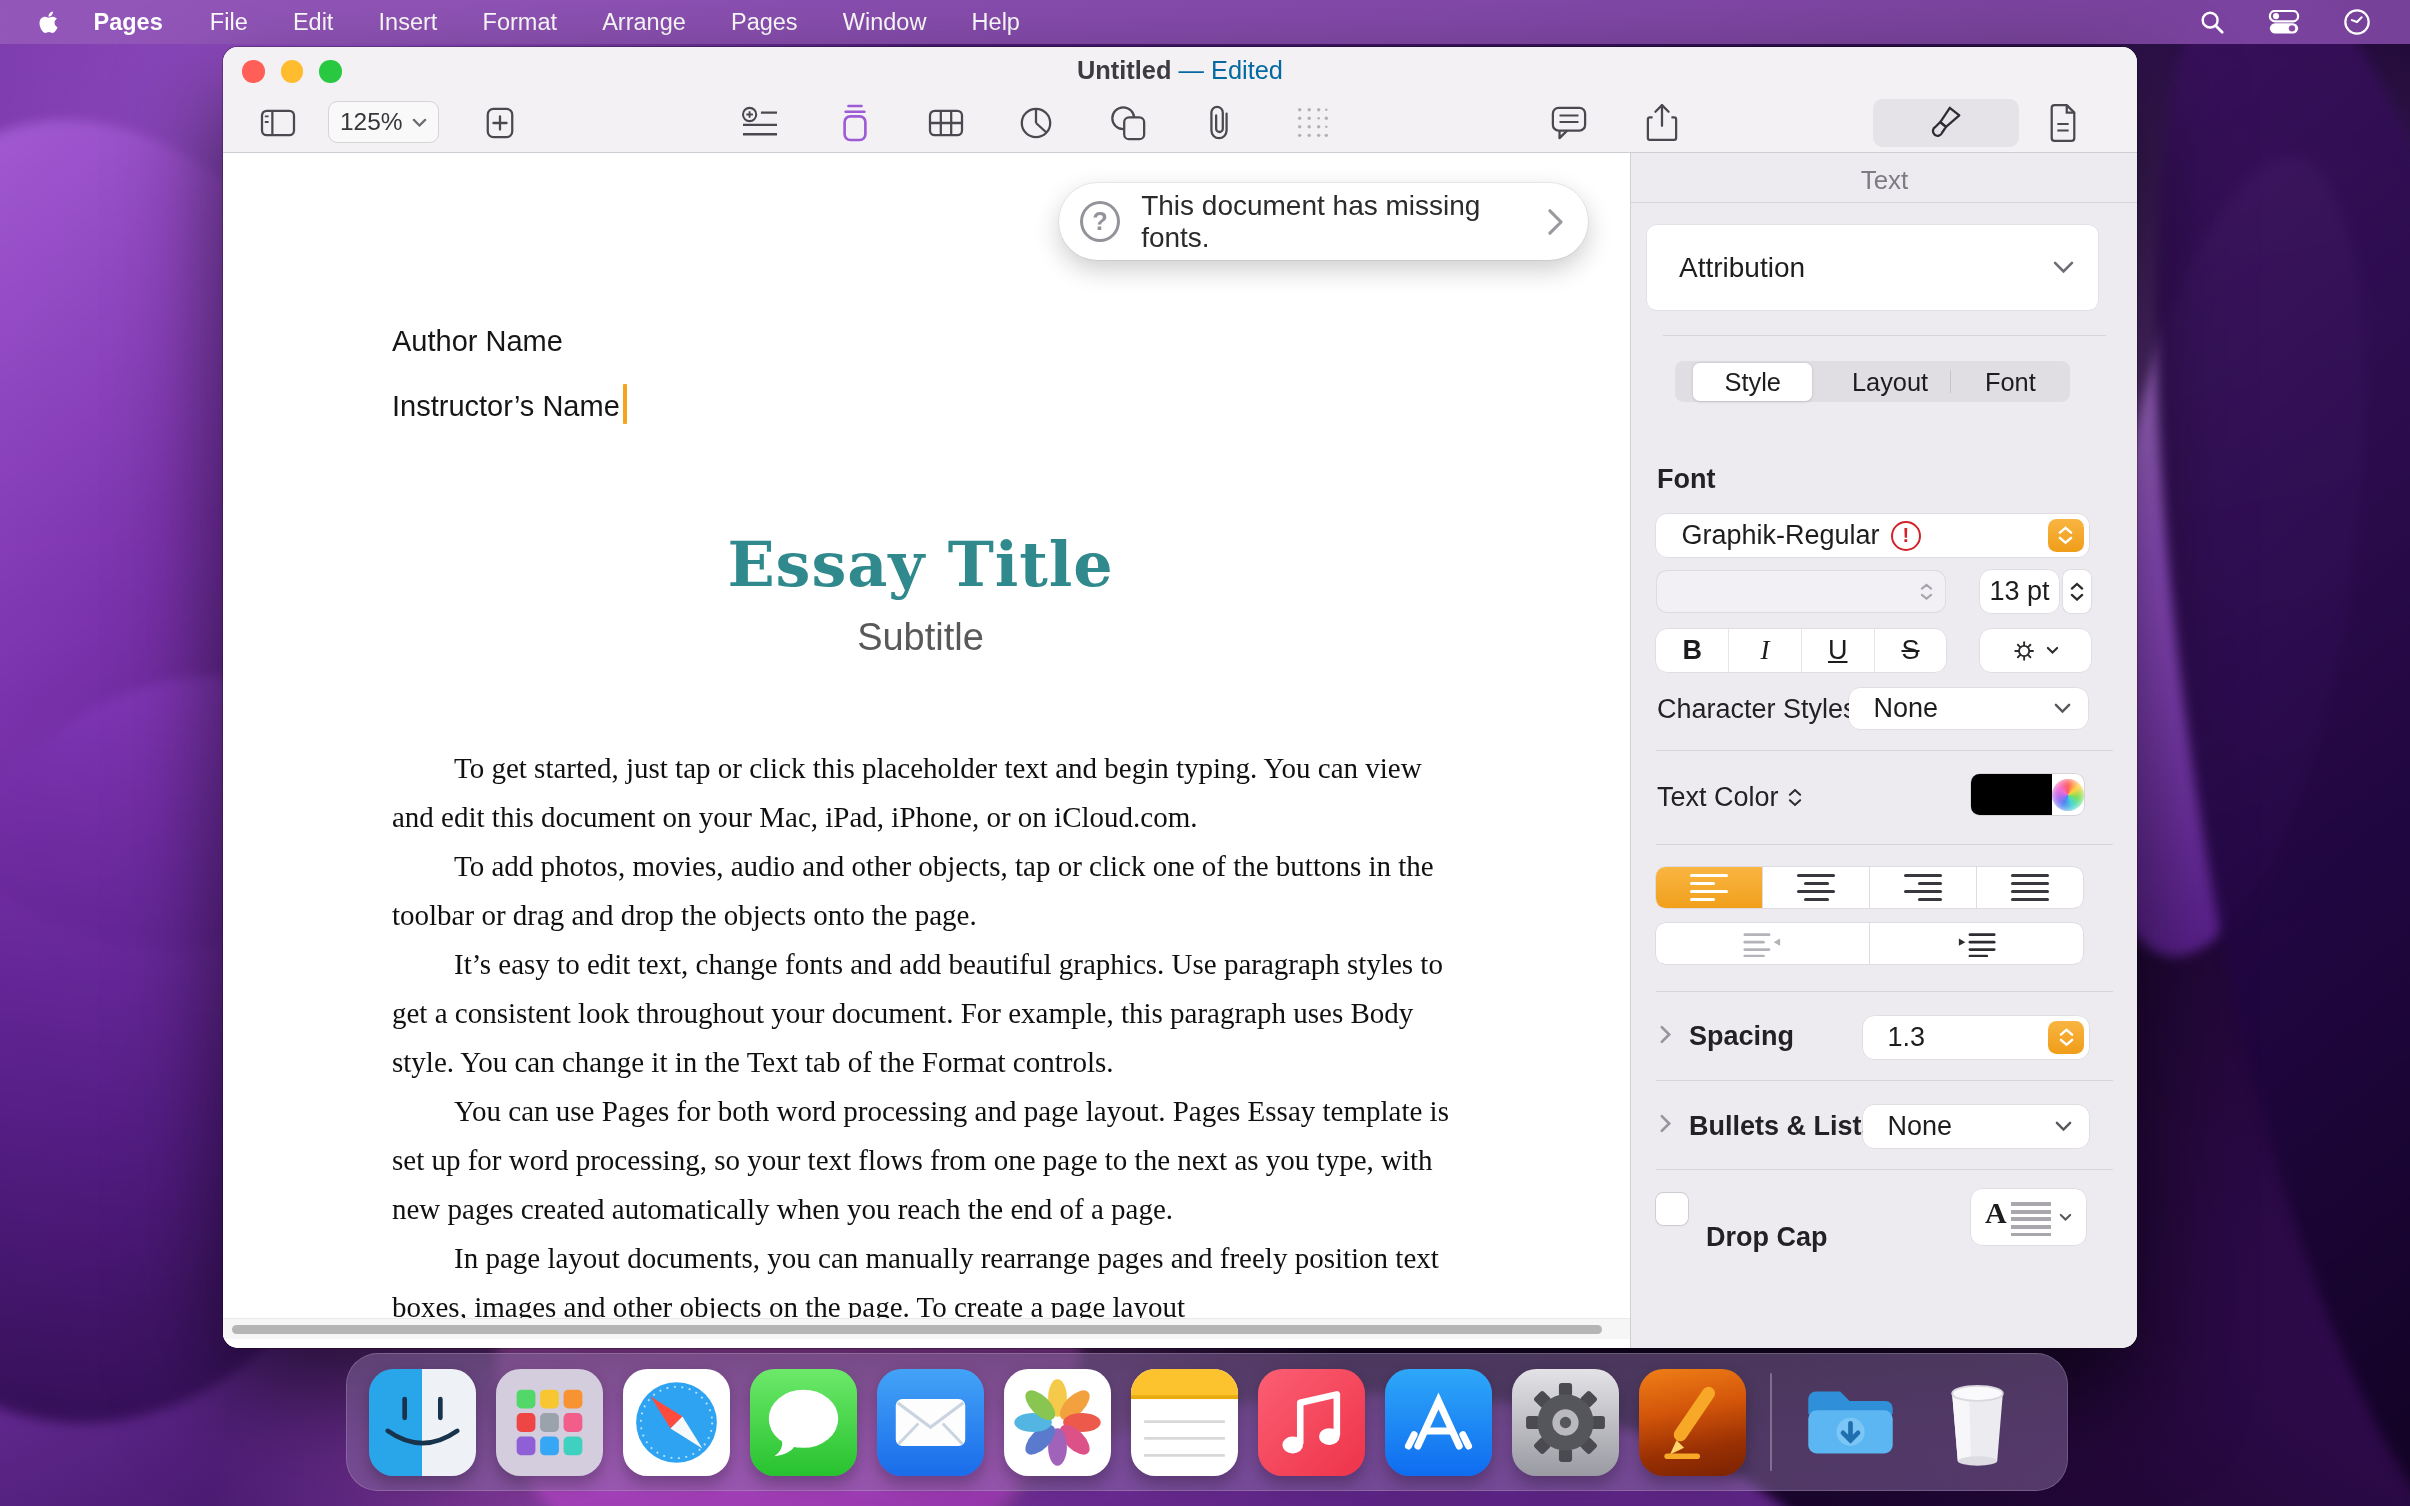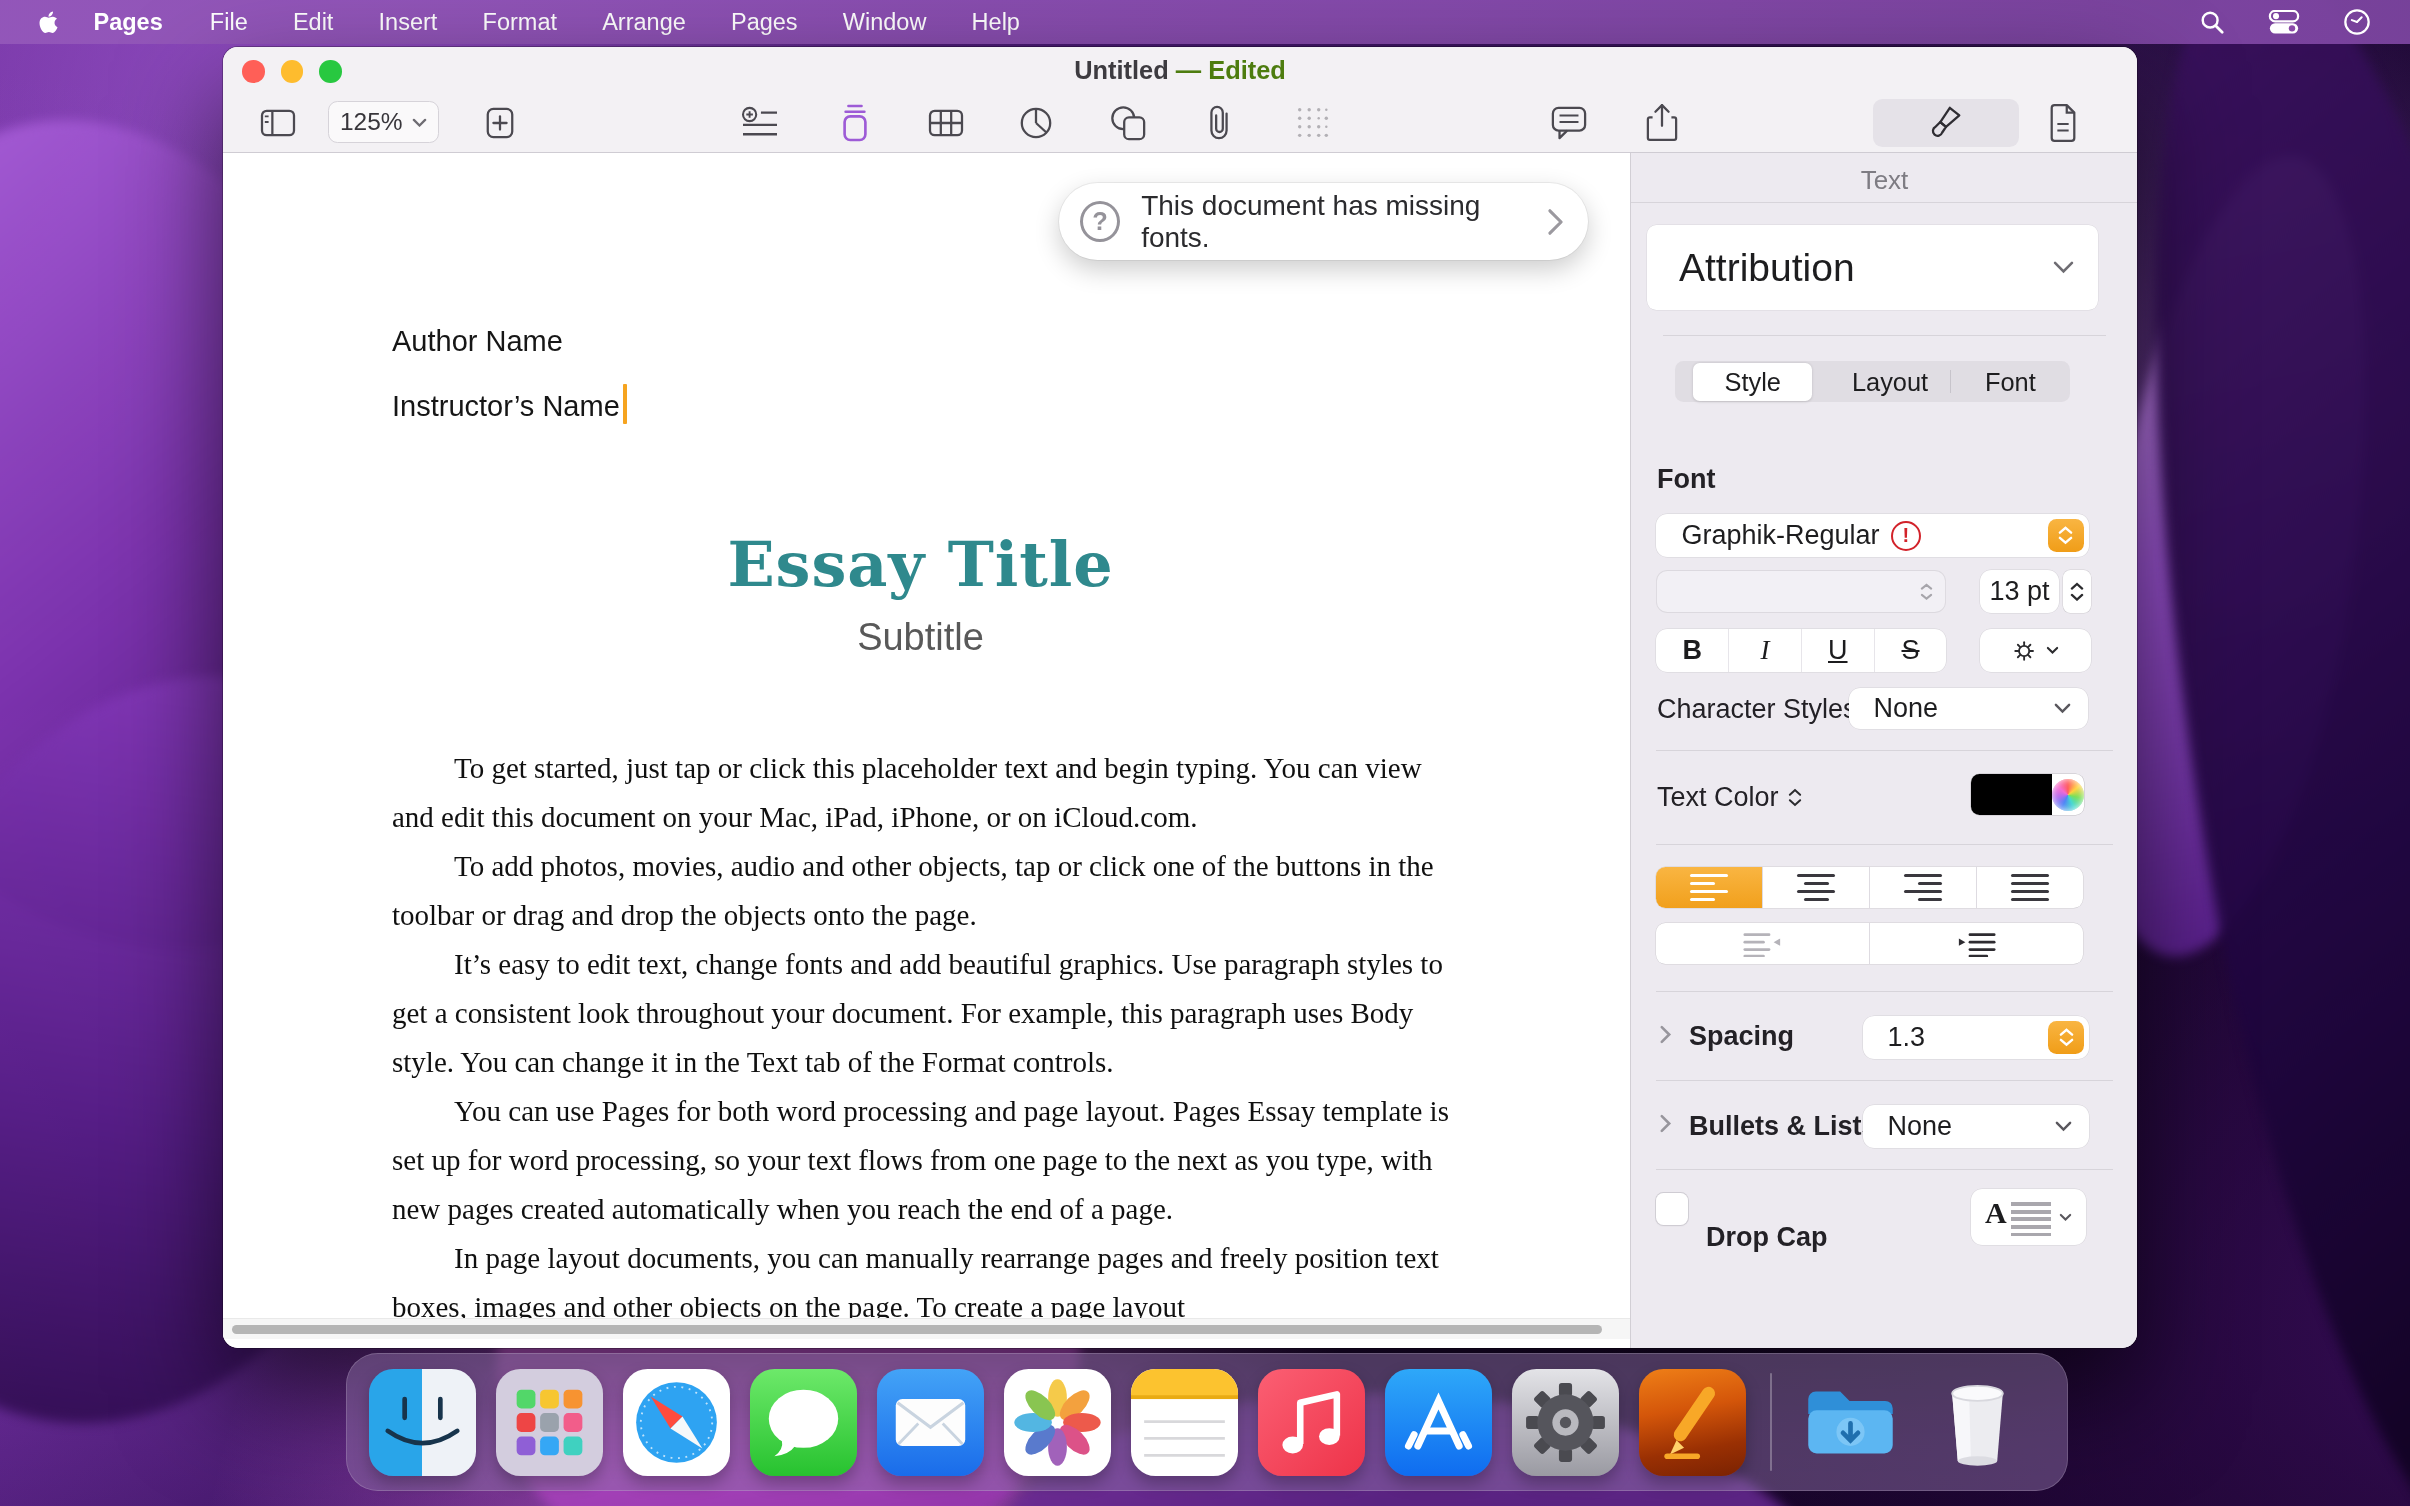--- a/index.html
+++ b/index.html
@@ -48,21 +48,21 @@
   .window { position:absolute; left:223px; top:47px; width:1914px; height:1301px;
     border-radius:15px; overflow:hidden; background:#fff;
     box-shadow:0 47px 104px rgba(0,0,0,.62), 0 0 0 0.9px rgba(0,0,0,.25); }
   .chrome { position:absolute; left:0; top:0; width:100%; height:106px; background:#f3f1f4;
     border-bottom:0.9px solid #cfccd3; }
   .traffic { position:absolute; left:19px; top:13px; display:flex; gap:16px; }
   .light { width:22.6px; height:22.6px; border-radius:50%; }
   .l-red{ background:#ff5f57; } .l-yellow{ background:#febc2e; } .l-green{ background:#28c840; }
   .wintitle { position:absolute; left:0; top:8.5px; width:100%; text-align:center; font-size:25.4px; }
   .wintitle .t { color:#3d3b40; font-weight:700; }
-  .wintitle .e { color:#4d7c0f; font-weight:700; }
+  .wintitle .e { color:#0369a1; font-weight:400; }
 
   .toolbar { position:absolute; left:0; top:45px; width:100%; height:61px; }
   .tbtn { position:absolute; top:0; height:61px; display:flex; align-items:center; justify-content:center; }
   .zoomctl { position:absolute; left:105px; top:9.4px; width:111px; height:42px; border:0.9px solid #d6d3d9;
     border-radius:9.4px; background:rgba(255,255,255,.55); display:flex; align-items:center;
     justify-content:center; gap:9.4px; font-size:24.5px; color:#38363b; }
   .fmtsel { position:absolute; left:1650px; top:6.6px; width:146px; height:48px; border-radius:9.4px; background:#e5e2e8; }
 
   
   .canvas { position:absolute; left:0; top:106px; width:1407px; height:1195px; background:#fff; overflow:hidden; }
@@ -90,21 +90,21 @@
   .fontpill .msg { margin-left:21px; font-size:28px; color:#2b2b2e; }
   .fontpill .chev { margin-left:auto; }
 
   
   .sidebar { position:absolute; left:1407px; top:106px; width:508px; height:1195px;
     background:#edeaf0; border-left:0.9px solid #d2cfd5; font-size:27px; color:#232126; }
   .sb-title { position:absolute; top:12.2px; width:100%; text-align:center; font-size:26px; color:#7e7c83; }
   .divider { position:absolute; height:0.9px; background:#d7d4da; }
   .card { position:absolute; background:#fff; border-radius:9.4px; box-shadow:0 0 0 0.5px rgba(0,0,0,.08); }
   .attribution { left:16px; top:72px; width:451px; height:85px; display:flex; align-items:center;
-    padding:0 24.5px 0 32px; font-size:39px; color:#1d1d1f; }
+    padding:0 24.5px 0 32px; font-size:28px; color:#1d1d1f; }
   .attribution .chev { margin-left:auto; }
   .tabs { position:absolute; left:44px; top:208px; width:395px; height:41px; background:#e0dde3;
     border-radius:8.5px; display:flex; align-items:center; font-size:25.4px; }
   .tab { flex:1; text-align:center; line-height:38px; color:#1d1d1f; position:relative; }
   .tab.sel { background:#fff; border-radius:6.6px; height:38px; margin:18px; box-shadow:0 0.9px 2.8px rgba(0,0,0,.15); }
   .tabsep { width:0.9px; height:22.6px; background:#c7c4cb; }
   .sb-label { position:absolute; font-size:27px; color:#232126; }
   .bold { font-weight:700; }
   .semib { font-weight:700; }
   .dd { position:absolute; background:#fff; border-radius:11.3px; box-shadow:0 0 0 0.5px rgba(0,0,0,.10);

